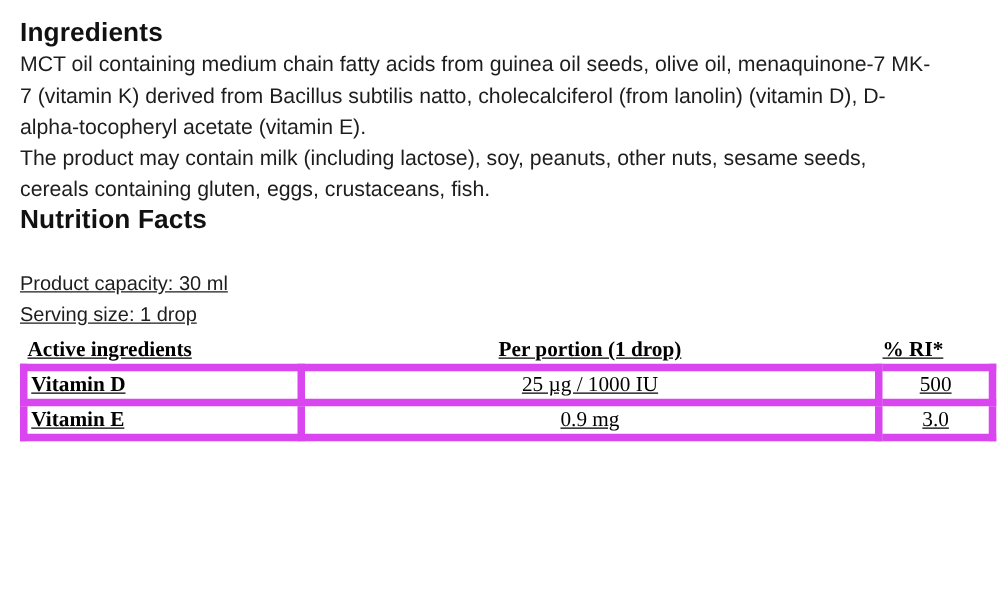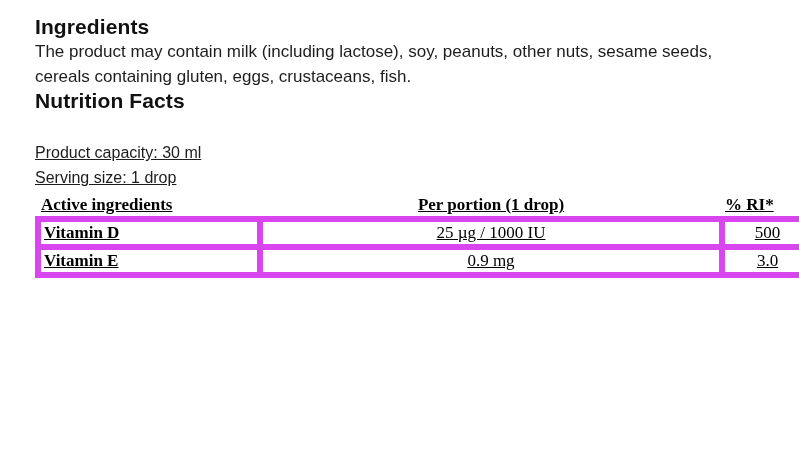--- a/index.html
+++ b/index.html
@@ -6,21 +6,20 @@
   html, body { margin: 0; padding: 0; background: #ffffff; }
   body {
     width: 799px;
     height: 473px;
     overflow: hidden;
     font-family: "Liberation Sans", sans-serif;
     color: #1d1d1d;
   }
   .page {
     padding: 15px 8px 0 16px;
-    margin-left: 19px;
   }
   h2.section-heading {
     font-size: 21px;
     line-height: 1.15;
     font-weight: 700;
     color: #111111;
     margin: 0;
     letter-spacing: 0.1px;
   }
   p.body-text {
@@ -73,20 +72,21 @@
   .nutrition-table td.cell-ri { text-align: center; }
   .nutrition-table tbody tr.striped { background: #f9f9f9; }
 </style>
 </head>
 <body>
 
 <div class="page">
 
   <h2 class="section-heading">Ingredients</h2>
 
+  <p class="body-text para-1">MCT oil containing medium chain fatty acids from guinea oil seeds, olive oil, menaquinone-7 MK-7 (vitamin K) derived from Bacillus subtilis natto, cholecalciferol (from lanolin) (vitamin D), D-alpha-tocopheryl acetate (vitamin E).</p>
 
   <p class="body-text para-2">The product may contain milk (including lactose), soy, peanuts, other nuts, sesame seeds, cereals containing gluten, eggs, crustaceans, fish.</p>
 
   <h2 class="section-heading nutrition-heading">Nutrition Facts</h2>
 
   <div class="serving-info">
     <div>Product capacity: 30 ml</div>
     <div>Serving size: 1 drop</div>
   </div>
 

